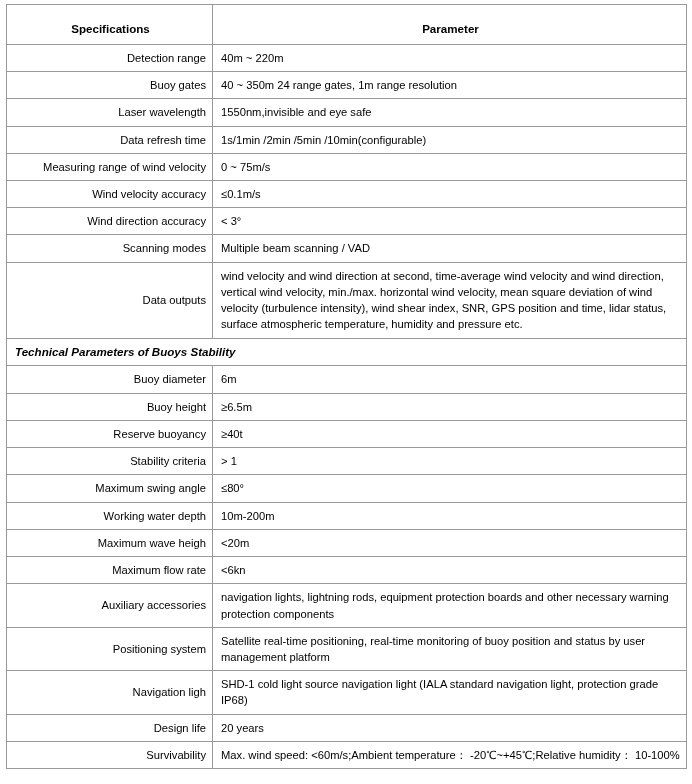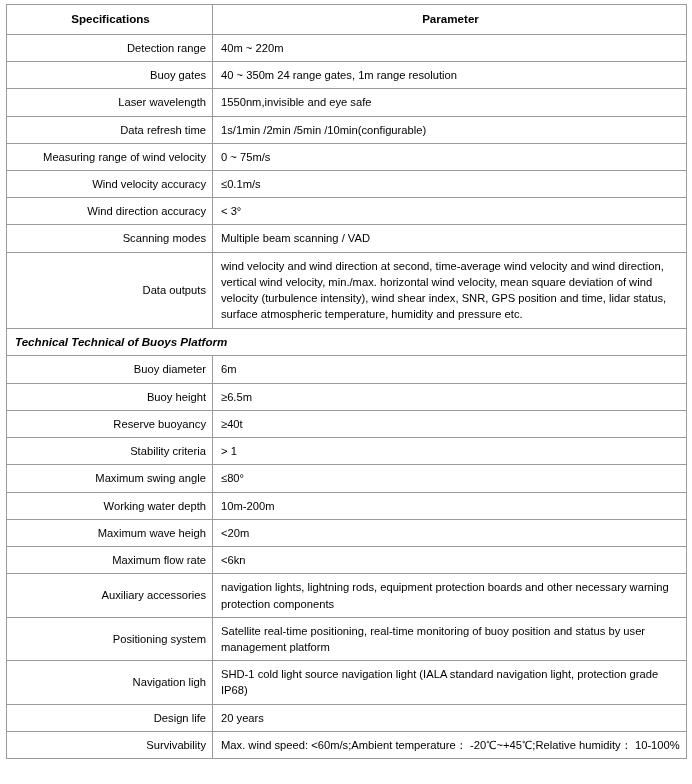--- a/index.html
+++ b/index.html
@@ -30,21 +30,21 @@
   table.spec th, table.spec td {
     border: 1px solid #9a9a9a;
     vertical-align: middle;
     padding: 5px 6px 5px 8px;
     line-height: 1.45;
   }
   table.spec th {
     text-align: center;
     font-weight: bold;
     font-size: 11.6px;
-    padding-top: 6px;
+    padding-top: 16px;
     padding-bottom: 6px;
   }
   td.label {
     text-align: right;
   }
   td.value {
     text-align: left;
   }
   tr.section td {
     font-weight: bold;
@@ -104,21 +104,21 @@
         </tr>
         <tr>
           <td class="label">Scanning modes</td>
           <td class="value">Multiple beam scanning / VAD</td>
         </tr>
         <tr>
           <td class="label tall">Data outputs</td>
           <td class="value tall">wind velocity and wind direction at second, time-average wind velocity and wind direction, vertical wind velocity, min./max. horizontal wind velocity, mean square deviation of wind velocity (turbulence intensity), wind shear index, SNR, GPS position and time, lidar status, surface atmospheric temperature, humidity and pressure etc.</td>
         </tr>
         <tr class="section">
-          <td colspan="2">Technical Technical of Buoys Platform</td>
+          <td colspan="2">Technical Parameters of Buoys Stability</td>
         </tr>
         <tr>
           <td class="label">Buoy diameter</td>
           <td class="value">6m</td>
         </tr>
         <tr>
           <td class="label">Buoy height</td>
           <td class="value">≥6.5m</td>
         </tr>
         <tr>

